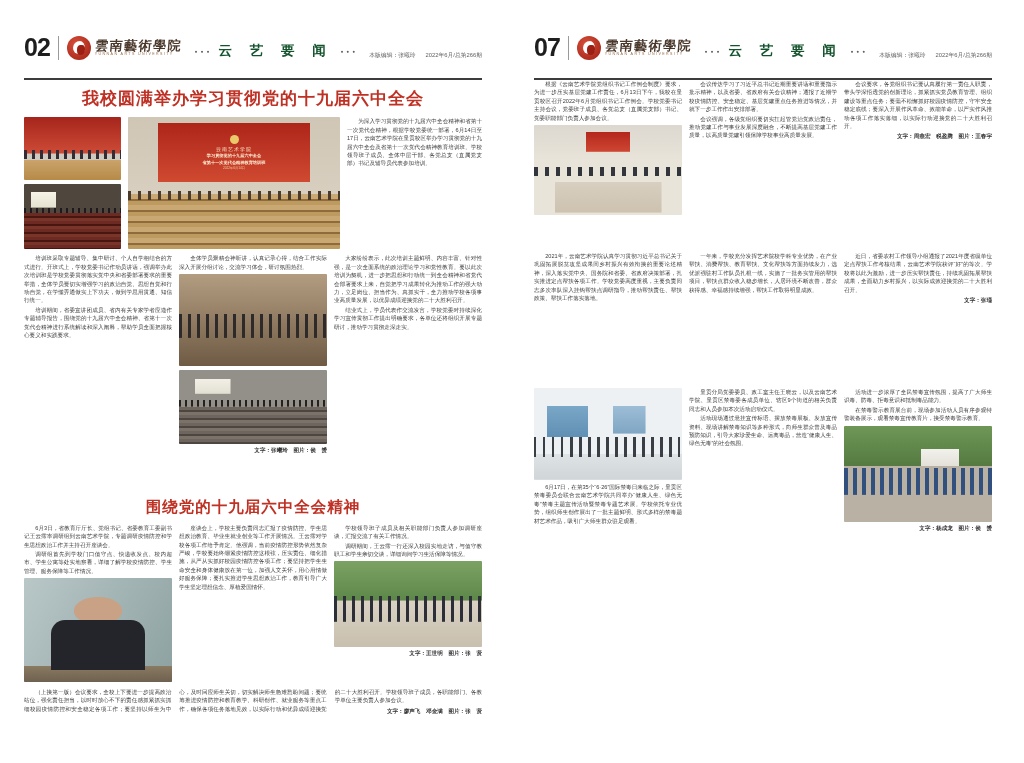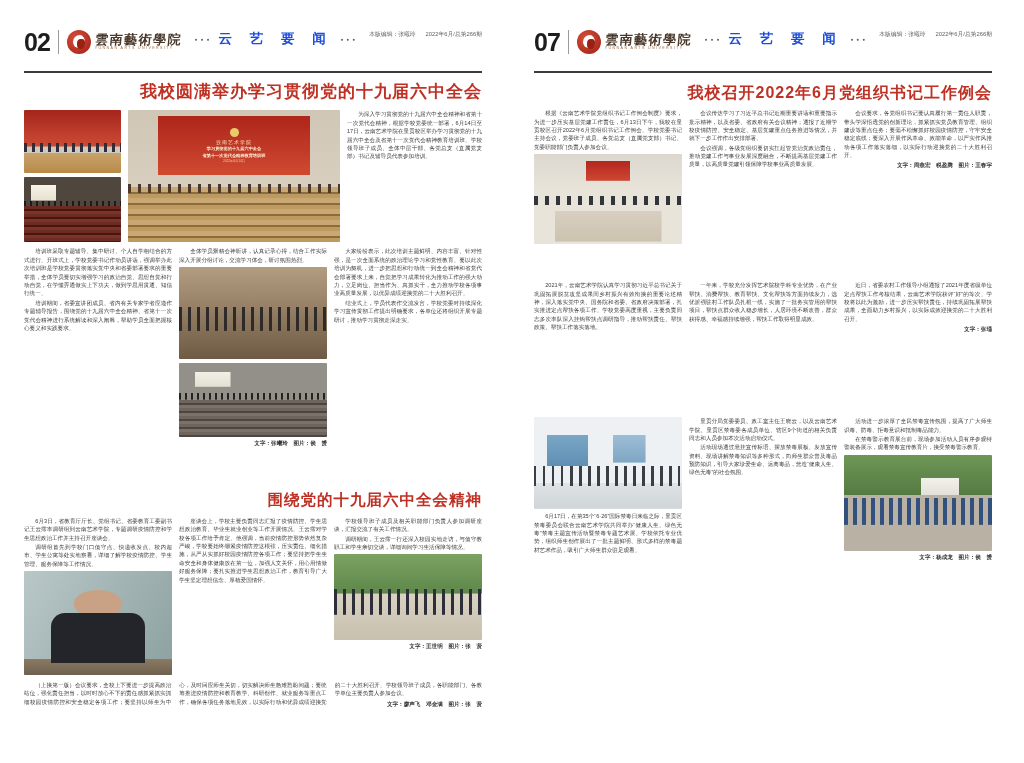--- a/index.html
+++ b/index.html
@@ -1,37 +1,37 @@
 <!DOCTYPE html>
 <html><head>
 <meta charset="utf-8">
 <style>
   html,body{margin:0;padding:0;background:#ffffff;}
   body{width:1024px;height:763px;overflow:hidden;font-family:"Liberation Sans","DejaVu Sans",sans-serif;}
   .sheet{box-sizing:border-box;width:1024px;height:763px;padding:30px 24px 8px;display:flex;gap:52px;background:#fff;}
   .page{width:458px;flex:0 0 458px;display:flex;flex-direction:column;}
 
   
-  .masthead{display:flex;align-items:flex-start;gap:8px;border-bottom:2.5px solid #3c3c3c;padding-bottom:11px;height:30px;}
+  .masthead{display:flex;align-items:flex-end;gap:8px;border-bottom:2.5px solid #3c3c3c;padding-bottom:18px;height:30px;}
   .pno{font-size:25px;font-weight:bold;color:#1e1e1e;letter-spacing:-1px;line-height:1;}
   .vdiv{width:1px;height:24px;background:#9a9a9a;}
   .brand{display:flex;align-items:center;gap:4px;}
   .seal{position:relative;width:24px;height:24px;border-radius:50%;background:radial-gradient(circle at 38% 35%,#d8503a,#9c1f13);flex:0 0 24px;}
   .seal::after{content:"";position:absolute;left:6px;top:5px;width:12px;height:13px;background:#fff;border-radius:60% 45% 55% 50%/55% 60% 45% 50%;}
   .seal::before{content:"";position:absolute;left:10px;top:9px;width:8px;height:10px;background:#9c1f13;border-radius:50% 40% 60% 50%;z-index:1;}
   .btxt{display:flex;flex-direction:column;line-height:1.05;}
   .bcn{font-family:"DejaVu Serif","Liberation Serif",serif;font-weight:bold;font-size:13px;color:#4a382b;transform:skewX(-5deg);letter-spacing:1.5px;}
   .ben{font-size:3.6px;letter-spacing:1.4px;color:#9a6a46;margin-top:1px;}
   .sect{flex:1;display:flex;align-items:center;justify-content:center;gap:8px;}
   .dots{font-size:4.5px;color:#5a5a5a;letter-spacing:1px;}
-  .stt{font-size:13.5px;font-weight:bold;color:#1d4ed8;letter-spacing:7px;}
+  .stt{font-size:13.5px;font-weight:bold;color:#14532d;letter-spacing:7px;}
   .hinfo{display:flex;gap:10px;font-size:5.8px;color:#5f5f5f;white-space:nowrap;}
 
   
-  .h{color:#bf3124;font-weight:bold;text-align:right;margin:0;line-height:1.32;letter-spacing:1px;}
+  .h{color:#bf3124;font-weight:bold;text-align:center;margin:0;line-height:1.32;letter-spacing:1px;font-family:Liberation Serif, serif;}
   .h-lg{font-size:17px;margin:8px 0 7px;}
   .h-md{font-size:15.5px;margin:9px 0 6px;}
   .row{display:flex;gap:7px;overflow:hidden;}
   .stack{display:flex;flex-direction:column;gap:4px;}
   .col{flex:1;min-width:0;overflow:hidden;}
   .body p{margin:0 0 1px;text-indent:2em;text-align:justify;font-size:5.6px;line-height:1.5;color:#3b3b3b;}
   .byline{font-size:5.6px;font-weight:bold;color:#333;text-align:right;margin-top:3px;white-space:nowrap;}
   .cont{column-count:3;column-gap:8px;margin-top:6px;}
   .cont p{margin:0 0 1px;text-indent:2em;text-align:justify;font-size:5.6px;line-height:1.5;color:#3b3b3b;}
 
@@ -218,21 +218,20 @@
         <span class="stt">云 艺 要 闻</span>
         <span class="dots">● ● ●</span>
       </div>
       <div class="hinfo">
         <span>本版编辑：张曦玲</span>
         <span>2022年6月/总第266期</span>
       </div>
     </header>
 
     <article>
-      <h2 class="h" style="font-size:16px;margin:9px 0 6px">我校召开2022年6月党组织书记工作例会</h2>
       <div class="row" style="height:172px">
         <div class="col">
           <div class="body">
               <p>根据《云南艺术学院党组织书记工作例会制度》要求，为进一步压实基层党建工作责任，6月13日下午，我校在呈贡校区召开2022年6月党组织书记工作例会。学校党委书记主持会议，党委班子成员、各党总支（直属党支部）书记、党委职能部门负责人参加会议。</p>
             </div>
           <div class="ph ph-meet" style="height:90px;margin-top:3px"></div>
         </div>
         <div class="col body">
             <p>会议传达学习了习近平总书记近期重要讲话和重要指示批示精神，以及省委、省政府有关会议精神；通报了近期学校疫情防控、安全稳定、基层党建重点任务推进等情况，并就下一步工作作出安排部署。</p>
             <p>会议强调，各级党组织要切实扛起管党治党政治责任，推动党建工作与事业发展深度融合，不断提高基层党建工作质量，以高质量党建引领保障学校事业高质量发展。</p>

